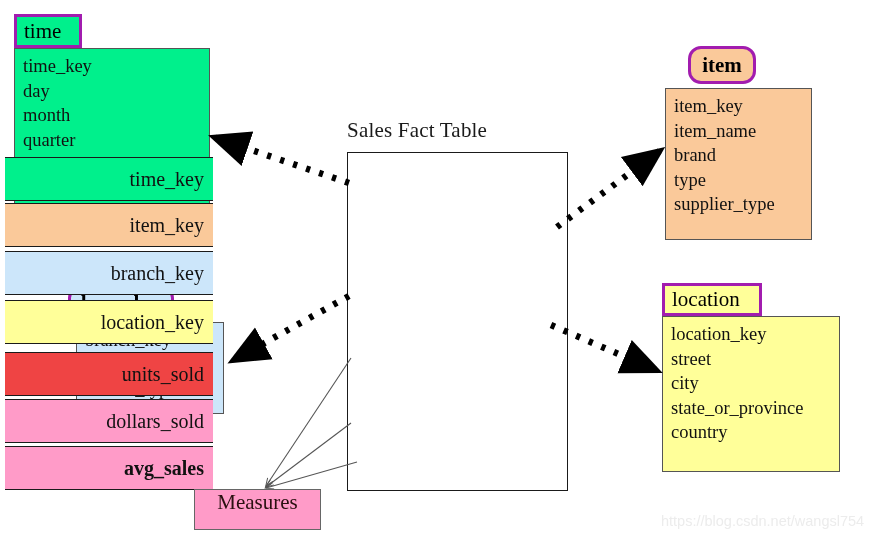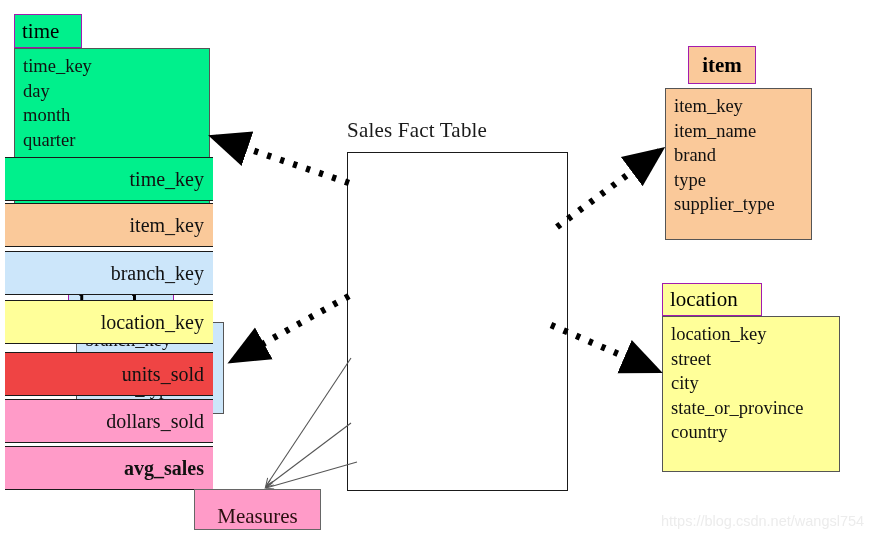--- a/index.html
+++ b/index.html
@@ -13,21 +13,21 @@
     height: 541px;
     background: #ffffff;
     overflow: hidden;
     font-family: "Liberation Serif", "DejaVu Serif", serif;
   }
   .dim-table {
     position: absolute;
   }
   .dim-tab {
     position: absolute;
-    border: 1px solid #a21caf;
+    border: 3px solid #a21caf;
     box-sizing: border-box;
     display: flex;
     align-items: center;
     padding-left: 7px;
     font-size: 21px;
     color: #000000;
     line-height: 1;
     z-index: 3;
   }
   .dim-body {
@@ -82,21 +82,21 @@
   .measures-box {
     position: absolute;
     left: 194px;
     top: 489px;
     width: 127px;
     height: 41px;
     background: #FF9BC8;
     border: 1px solid #666666;
     box-sizing: border-box;
     display: flex;
-    align-items: flex-end;
+    align-items: flex-start;
     justify-content: center;
     font-size: 21px;
     color: #2a1010;
     z-index: 4;
   }
   svg.overlay {
     position: absolute;
     left: 0;
     top: 0;
     width: 892px;
@@ -107,21 +107,21 @@
   .watermark {
     position: absolute;
     left: 661px;
     top: 513px;
     font-family: "Liberation Sans", sans-serif;
     font-size: 14.5px;
     color: #ececec;
     white-space: nowrap;
     z-index: 6;
   }
-  .bold-title { font-weight: bold; }
+  .bold-title { font-weight: bold; border-radius: 13px; }
 </style>
 </head>
 <body>
 
 <div id="canvas">
 
   <div class="dim-table">
     <div class="dim-tab" style="left:14px; top:14px; width:68px; height:34px; background:#00F08C;">
       <span>time</span>
     </div>

